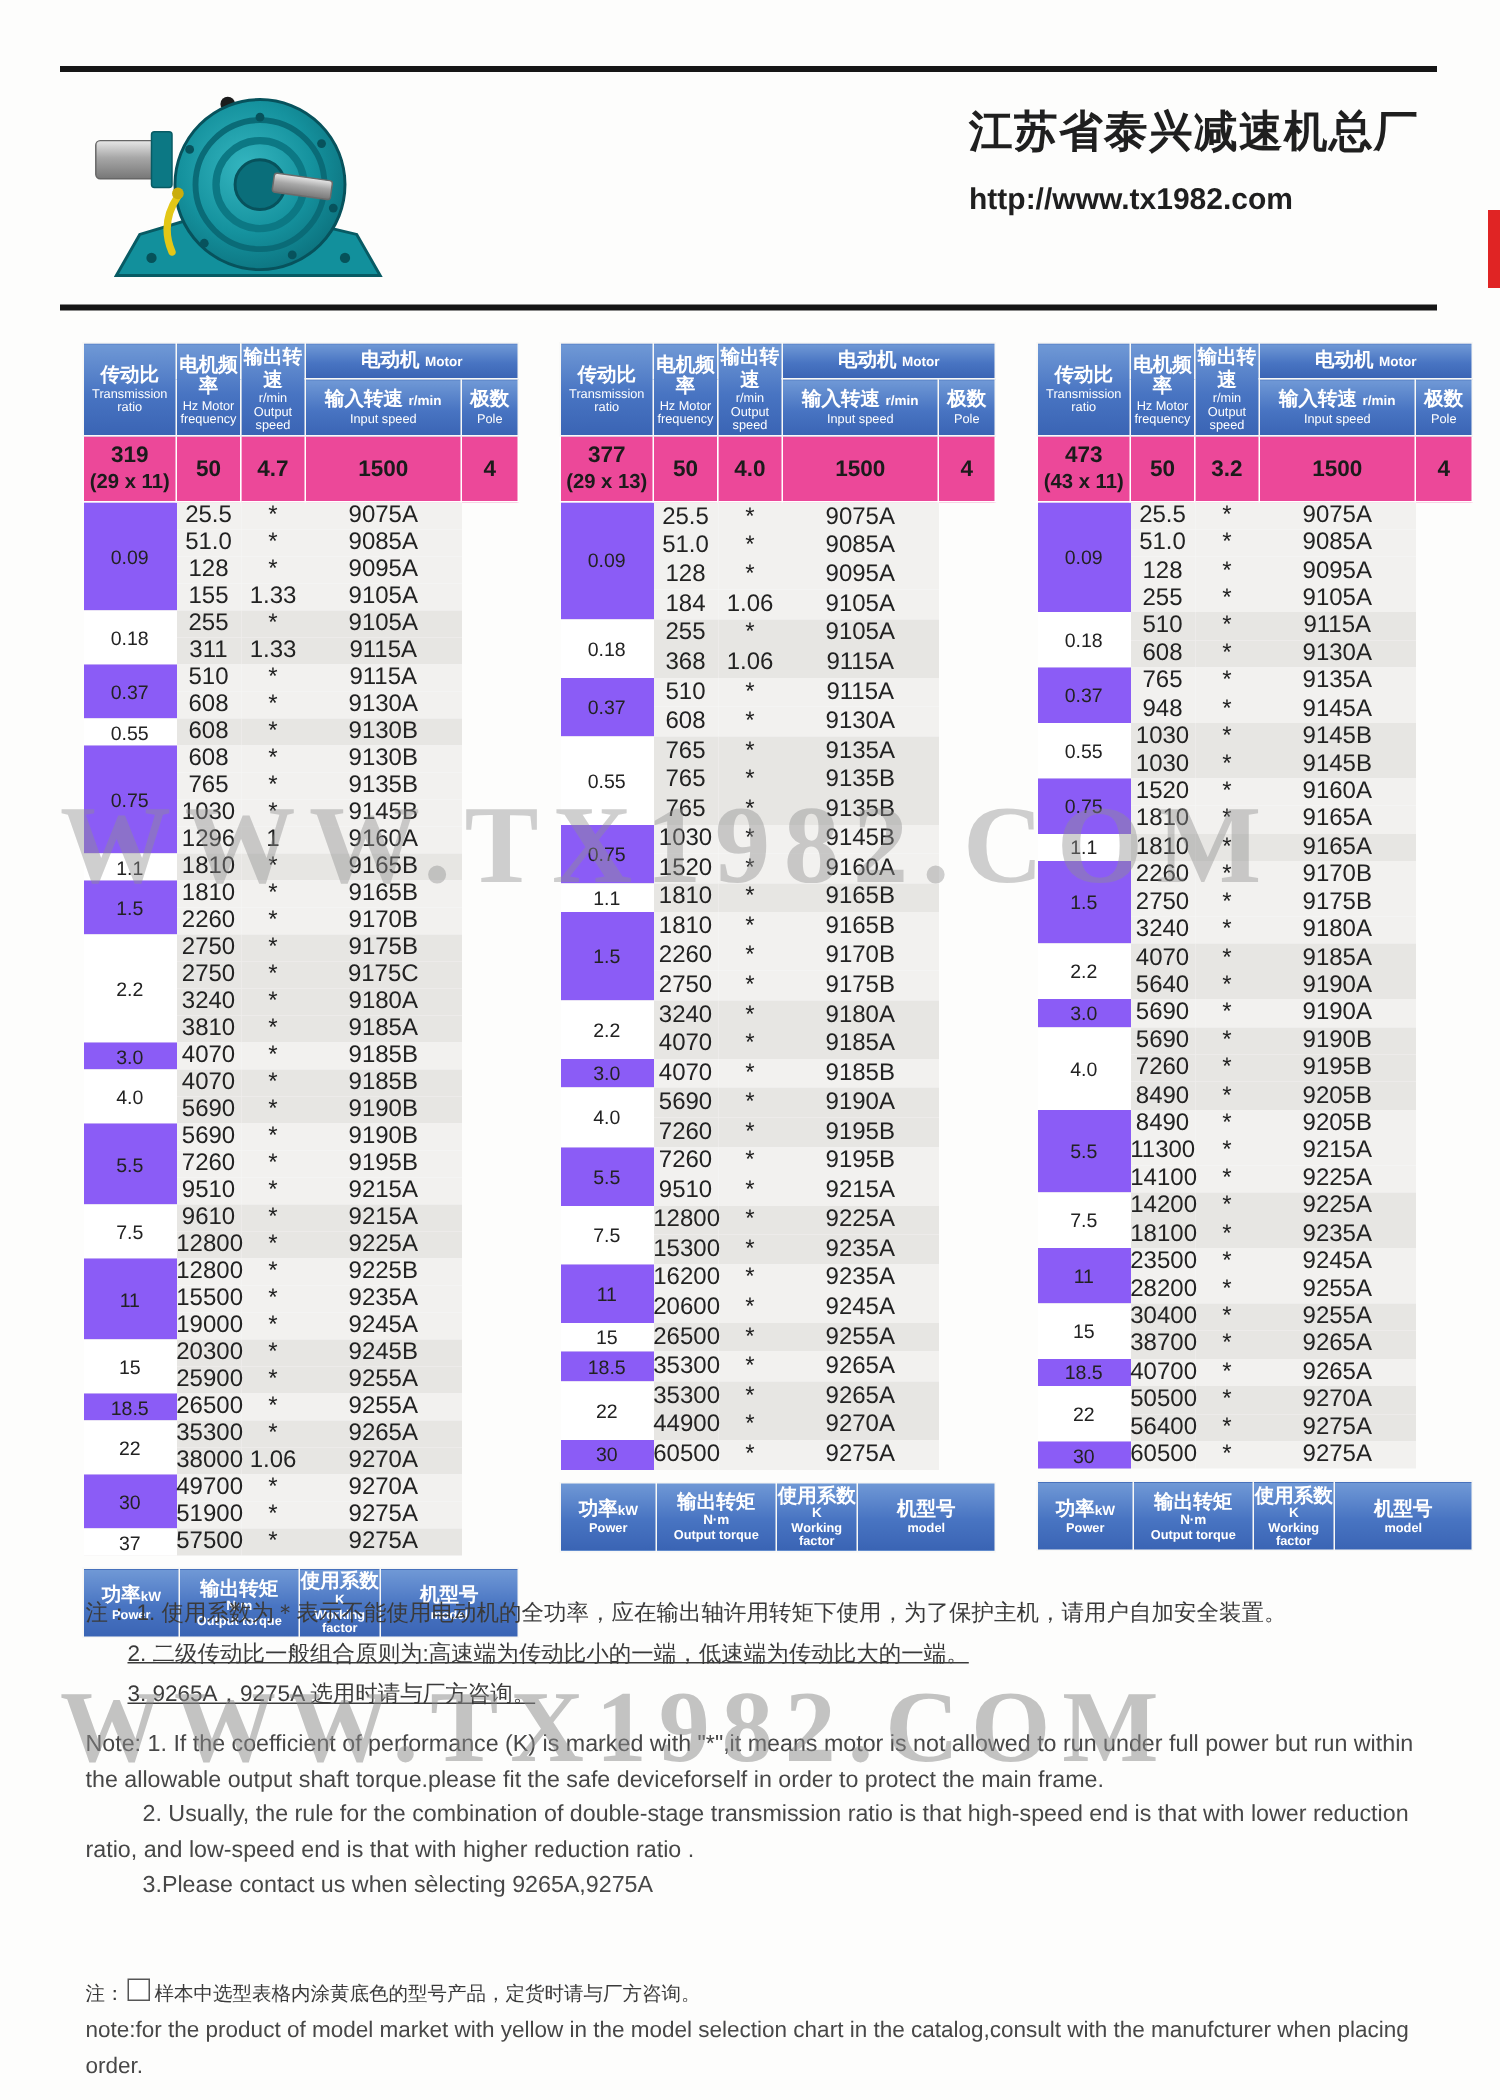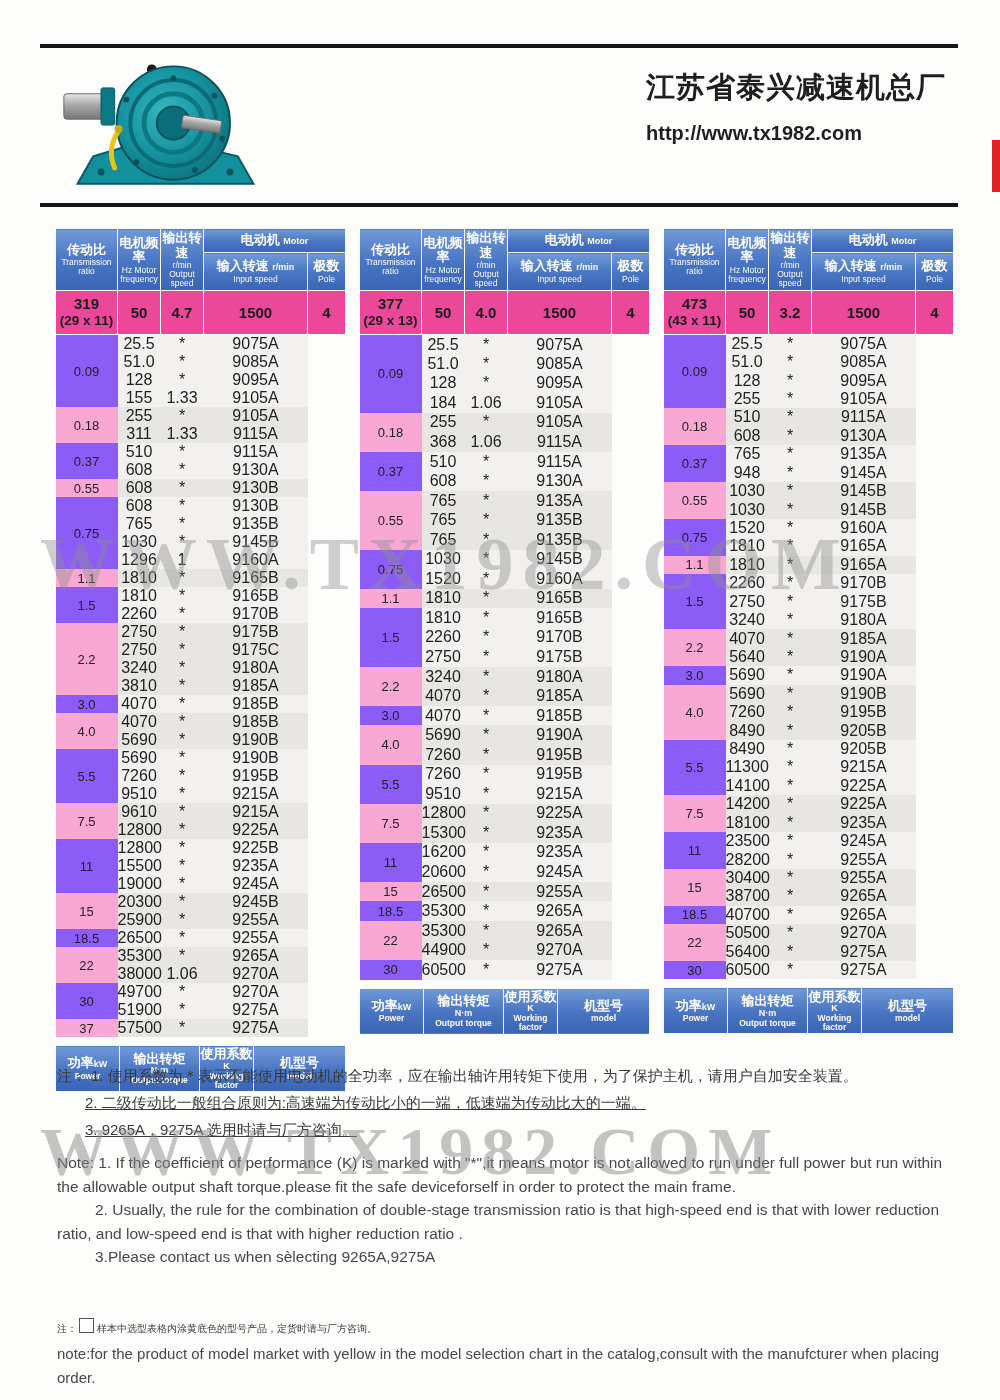--- a/index.html
+++ b/index.html
@@ -16,21 +16,21 @@
 
   
   .masthead{position:absolute;top:50px;left:40px;width:918px;height:152px;}
   .photo{position:absolute;left:18px;top:2px;}
   .company-block{position:absolute;right:0;top:18px;width:312px;text-align:left;}
   .company-name{font-size:29px;font-weight:bold;color:#1f1f1f;letter-spacing:1px;white-space:nowrap;}
   .company-url{font-size:20px;font-weight:bold;color:#1f1f1f;margin-top:14px;}
   .company-phone{font-size:21px;font-weight:bold;color:#1f1f1f;margin-top:10px;letter-spacing:1px;}
 
   
-  .tables-row{position:absolute;top:228px;left:55px;width:912px;display:flex;gap:14px;}
+  .tables-row{position:absolute;top:228px;left:55px;width:912px;display:flex;gap:28px;}
   .panel{width:290px;flex:none;}
   table{border-collapse:collapse;table-layout:fixed;width:290px;}
   td,th{padding:0;text-align:center;vertical-align:middle;}
   .hd{
     background:linear-gradient(180deg,#7099d6 0%,#4874c2 55%,#3a64b4 100%);
     color:#fff;border:1px solid #f8f8f6;
   }
   .h-cn{display:block;font-size:13px;font-weight:bold;line-height:1.12;}
   .h-cn .h-unit{font-size:9px;font-weight:bold;}
   .h-en{display:block;font-size:8.5px;line-height:1.05;margin-top:1px;}
@@ -39,21 +39,21 @@
   .ratio-table .r2{height:38px;}
   .ratio-table .rv-row{height:44px;}
   .rv{background:#ec4899;border:1px solid #fff;font-weight:bold;font-size:15px;color:#1b1b1b;line-height:1.2;}
   .rv .sub{font-size:13.5px;}
 
   .data-table{margin-top:8px;}
   .data-table thead tr{height:46px;}
   .g-a{background:#f2f1ef;}
   .g-b{background:#e7e6e3;}
   .pg-a{background:#8b5cf6;}
-  .pg-b{background:#f9a8d4;}
+  .pg-b{background:#ffffff;}
   .power-cell{font-size:13px;}
   .t0 tbody tr{height:16.54px;}
   .t1 tbody tr{height:19.55px;}
   .t2 tbody tr{height:18.43px;}
 
   
   .watermark{
     position:absolute;left:40px;width:918px;
     font-weight:bold;white-space:nowrap;pointer-events:none;z-index:6;
     font-family:Liberation Serif, serif;
@@ -64,21 +64,21 @@
   
   .notes{position:absolute;left:57px;top:1062px;width:905px;z-index:2;}
   .note-line{font-size:15px;color:#3a3a3a;line-height:27px;}
   .note-line .note-prefix{margin-right:4px;}
   .indent{padding-left:28px;text-decoration:underline;}
   .notes-en{margin-top:8px;}
   .notes-en p{margin:0;font-size:15.5px;color:#474747;line-height:23.5px;}
   .en-indent{text-indent:38px;}
 
   .bottom-notes{position:absolute;left:57px;top:1316px;width:905px;z-index:2;}
-  .bottom-cn{font-size:10px;color:#3a3a3a;line-height:26px;}
+  .bottom-cn{font-size:13px;color:#3a3a3a;line-height:26px;}
   .checkbox-square{
     display:inline-block;width:13px;height:13px;border:1.5px solid #555;
     vertical-align:-1px;margin:0 3px 0 2px;background:#fff;
   }
   .bottom-en{font-size:15px;color:#474747;line-height:24px;}
 </style>
 </head>
 <body>
 
 <div class="rule rule-top"></div>

